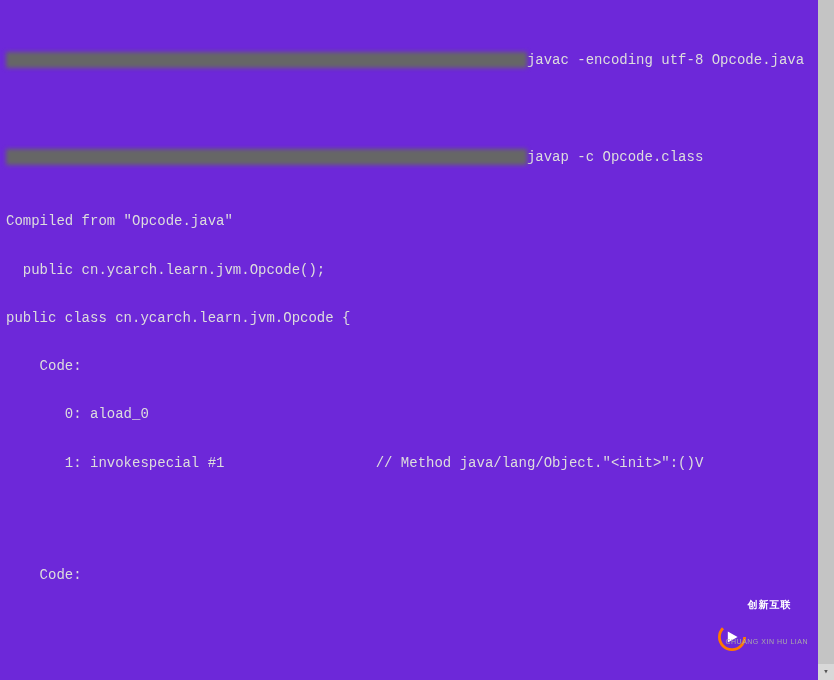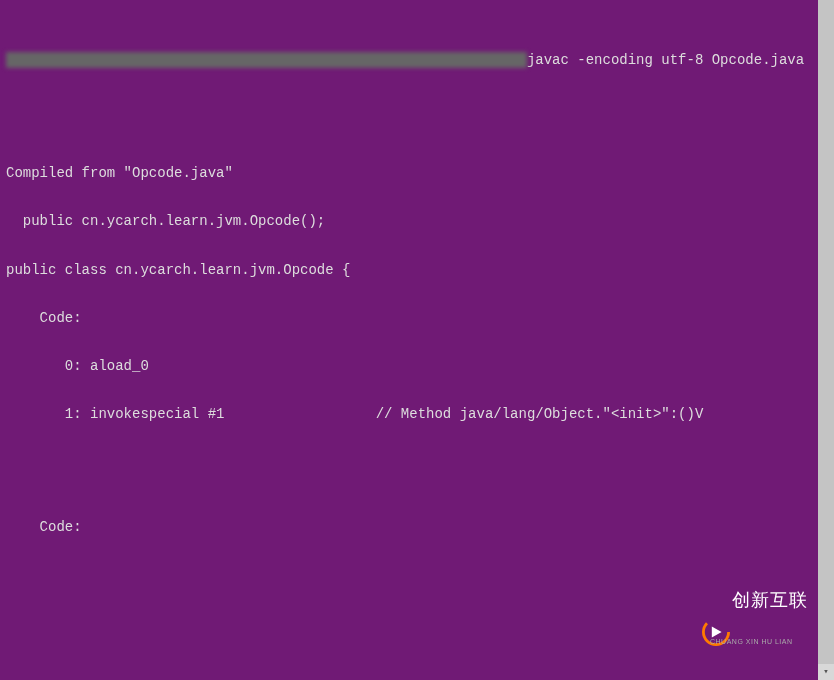--- a/index.html
+++ b/index.html
@@ -4,21 +4,21 @@
 <style>
   html, body {
     margin: 0;
     padding: 0;
     background: #ffffff;
     font-family: "Courier New", Courier, monospace;
     font-size: 14px;
     line-height: 1.15;
   }
   .terminal {
-    background: #701a75;
+    background: #6d28d9;
     color: #dddddd;
     width: 834px;
     height: 680px;
     box-sizing: border-box;
     padding: 4px 6px;
     position: relative;
     white-space: pre;
     overflow: hidden;
   }
   .scrollbar {
@@ -75,37 +75,38 @@
     font-size: 12px;
     letter-spacing: 1px;
   }
   .watermark .logo {
     width: 28px;
     height: 28px;
     margin-right: 6px;
   }
   .watermark .logo svg { width: 100%; height: 100%; }
   .watermark .cn {
-    font-weight: normal;
-    font-size: 18px;
+    font-weight: bold;
+    font-size: 10px;
     margin-left: 22px;
   }
   .watermark .en {
     font-size: 7px;
     letter-spacing: 0.5px;
     color: #aaa;
   }
 </style>
 </head>
 <body>
 
 <div class="terminal">
 
   <span class="line"><span class="blur">██████████████████████████████████████████████████████████████</span><span class="prompt">javac -encoding utf-8 Opcode.java</span></span>
   <span class="line"> </span>
+  <span class="line"><span class="blur">██████████████████████████████████████████████████████████████</span><span class="prompt">javap -c Opcode.class</span></span>
 
   <span class="line">Compiled from "Opcode.java"</span>
   <span class="line">  public cn.ycarch.learn.jvm.Opcode();</span>
   <span class="line">public class cn.ycarch.learn.jvm.Opcode {</span>
   <span class="line">    Code:</span>
   <span class="line">       0: aload_0</span>
   <span class="line">       1: invokespecial #1                  // Method java/lang/Object."&lt;init&gt;":()V</span>
   <span class="line"> </span>
 
   <span class="line">    Code:</span>

